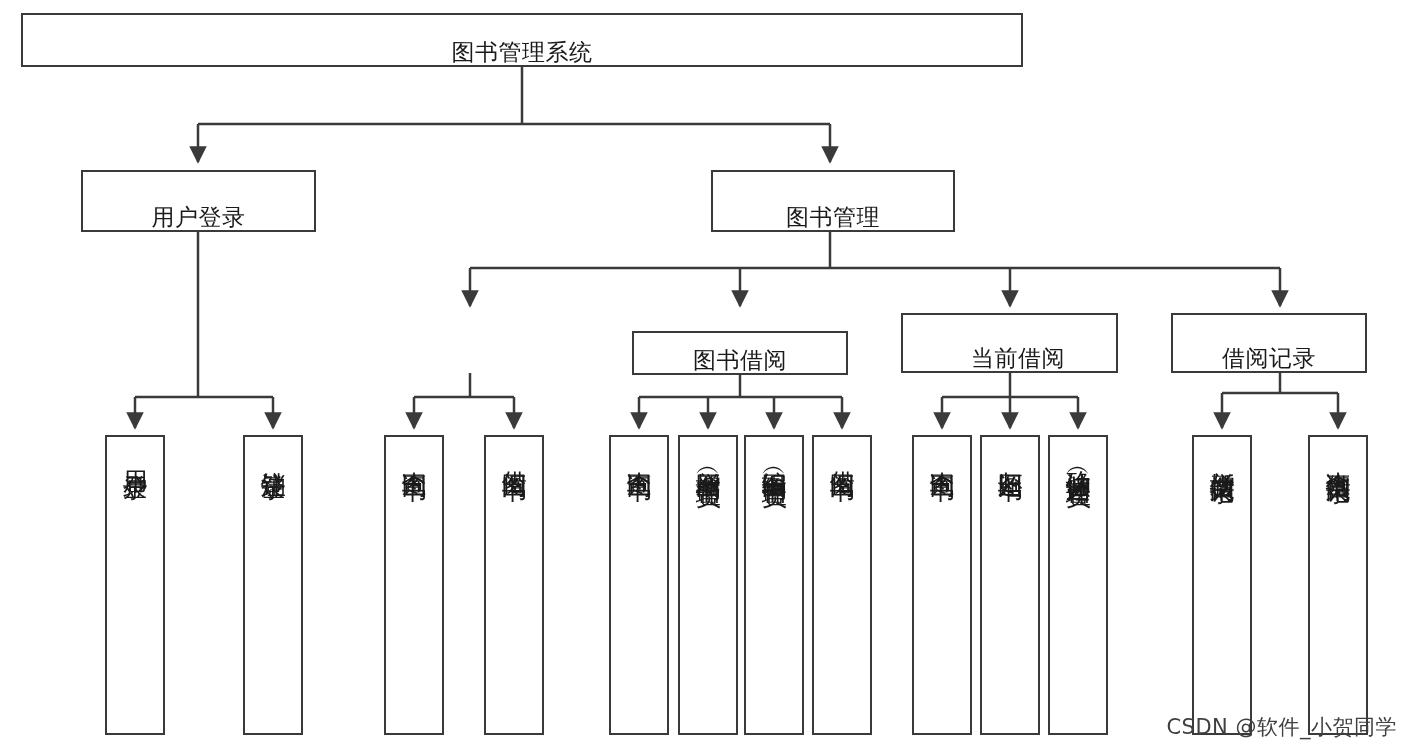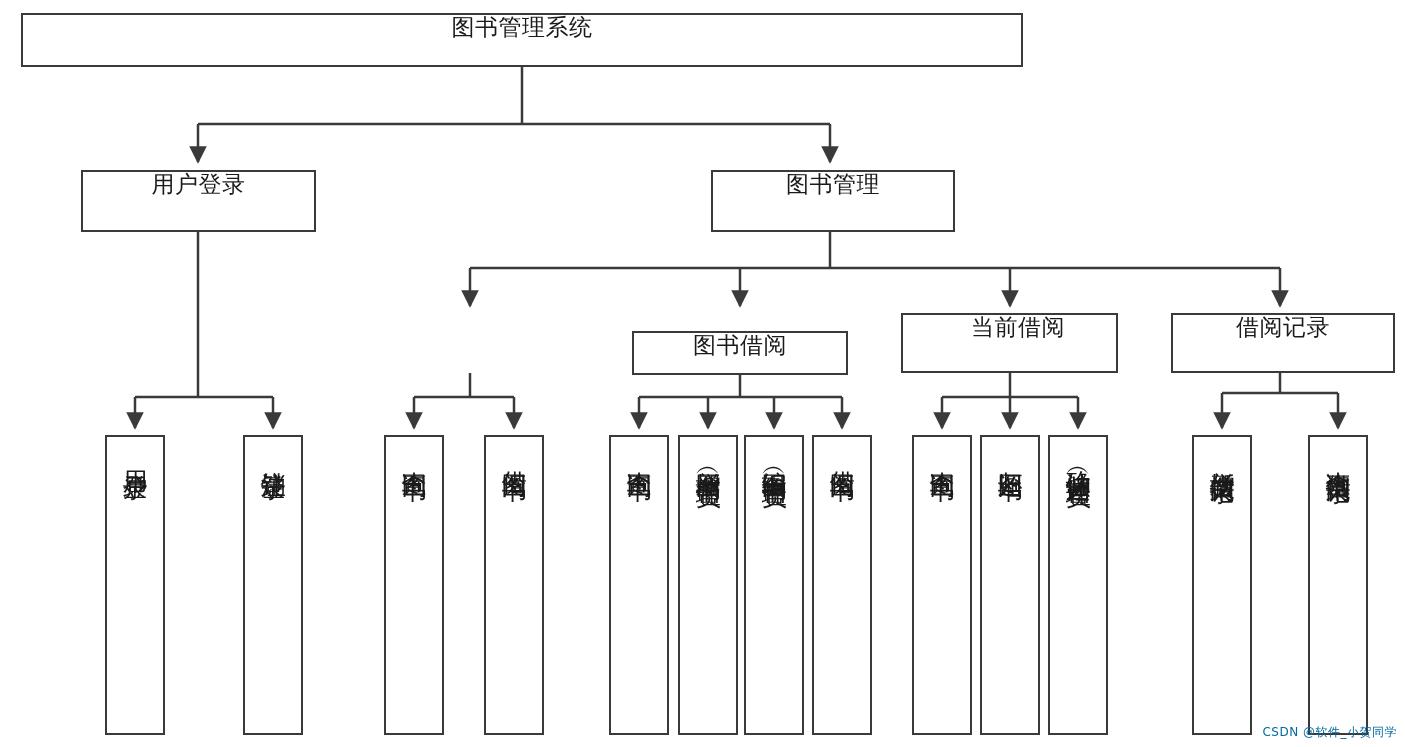--- a/index.html
+++ b/index.html
@@ -25,21 +25,21 @@
     width: 1405px;
     height: 747px;
     pointer-events: none;
   }
   .node {
     position: absolute;
     box-sizing: border-box;
     background: #ffffff;
     border: 2.5px solid #3a3a3a;
     display: flex;
-    align-items: flex-start;
+    align-items: flex-end;
     justify-content: center;
     z-index: 2;
   }
   .node-label {
     color: #1a1a1a;
     text-align: center;
     white-space: nowrap;
   }
   
   .node.horiz .node-label {
@@ -62,22 +62,22 @@
     font-size: 25px;
     line-height: 1.02;
     letter-spacing: 2px;
     white-space: nowrap;
     -webkit-text-orientation: upright;
   }
   .watermark {
     position: absolute;
     right: 8px;
     bottom: 6px;
-    font-size: 12px;
-    color: #0369a1;
+    font-size: 21px;
+    color: #404040;
     z-index: 5;
     white-space: nowrap;
     letter-spacing: 0.5px;
   }
 </style>
 </head>
 <body>
 
 <div id="diagram-canvas">
 
@@ -142,21 +142,21 @@
   <div class="node horiz" style="left:711px; top:170px; width:244px; height:62px;">
     <span class="node-label">图书管理</span>
   </div>
 
   <div class="node horiz" style="left:632px; top:331px; width:216px; height:44px;">
     <span class="node-label">图书借阅</span>
   </div>
   <div class="node horiz" style="left:901px; top:313px; width:217px; height:60px;padding-left:17px;">
     <span class="node-label">当前借阅</span>
   </div>
-  <div class="node horiz" style="left:1171px; top:313px; width:224px; height:60px;">
+  <div class="node horiz" style="left:1171px; top:313px; width:196px; height:60px;">
     <span class="node-label">借阅记录</span>
   </div>
 
   <div class="node vert" style="left:105px; top:435px; width:60px; height:300px;">
     <span class="node-label">用户登录</span>
   </div>
   <div class="node vert" style="left:243px; top:435px; width:60px; height:300px;">
     <span class="node-label">注销登录</span>
   </div>
 

